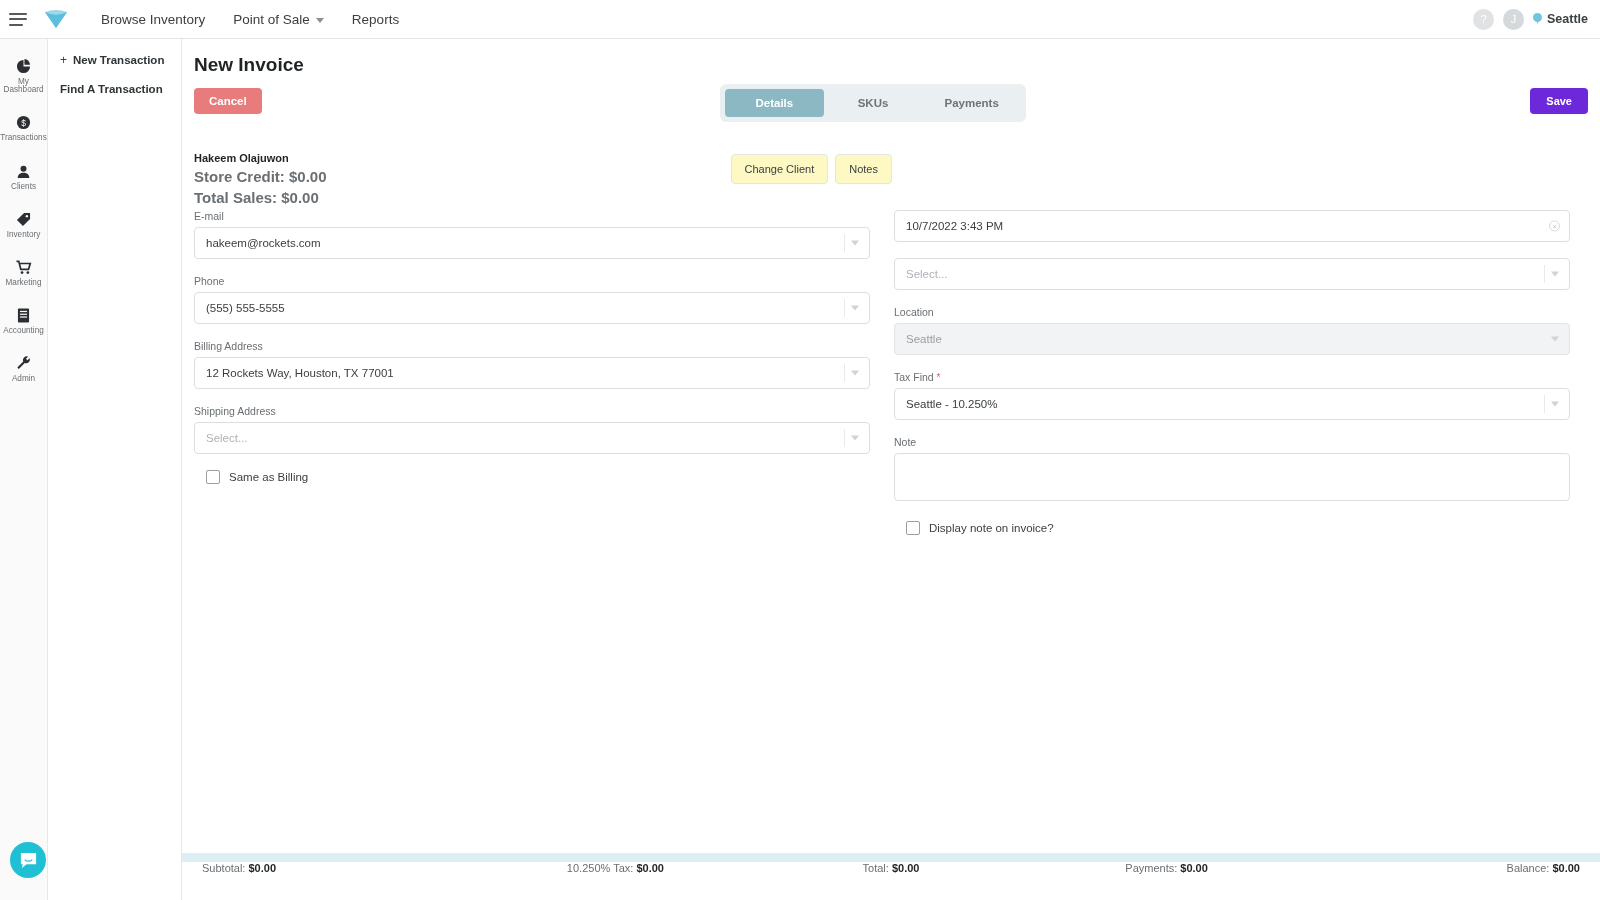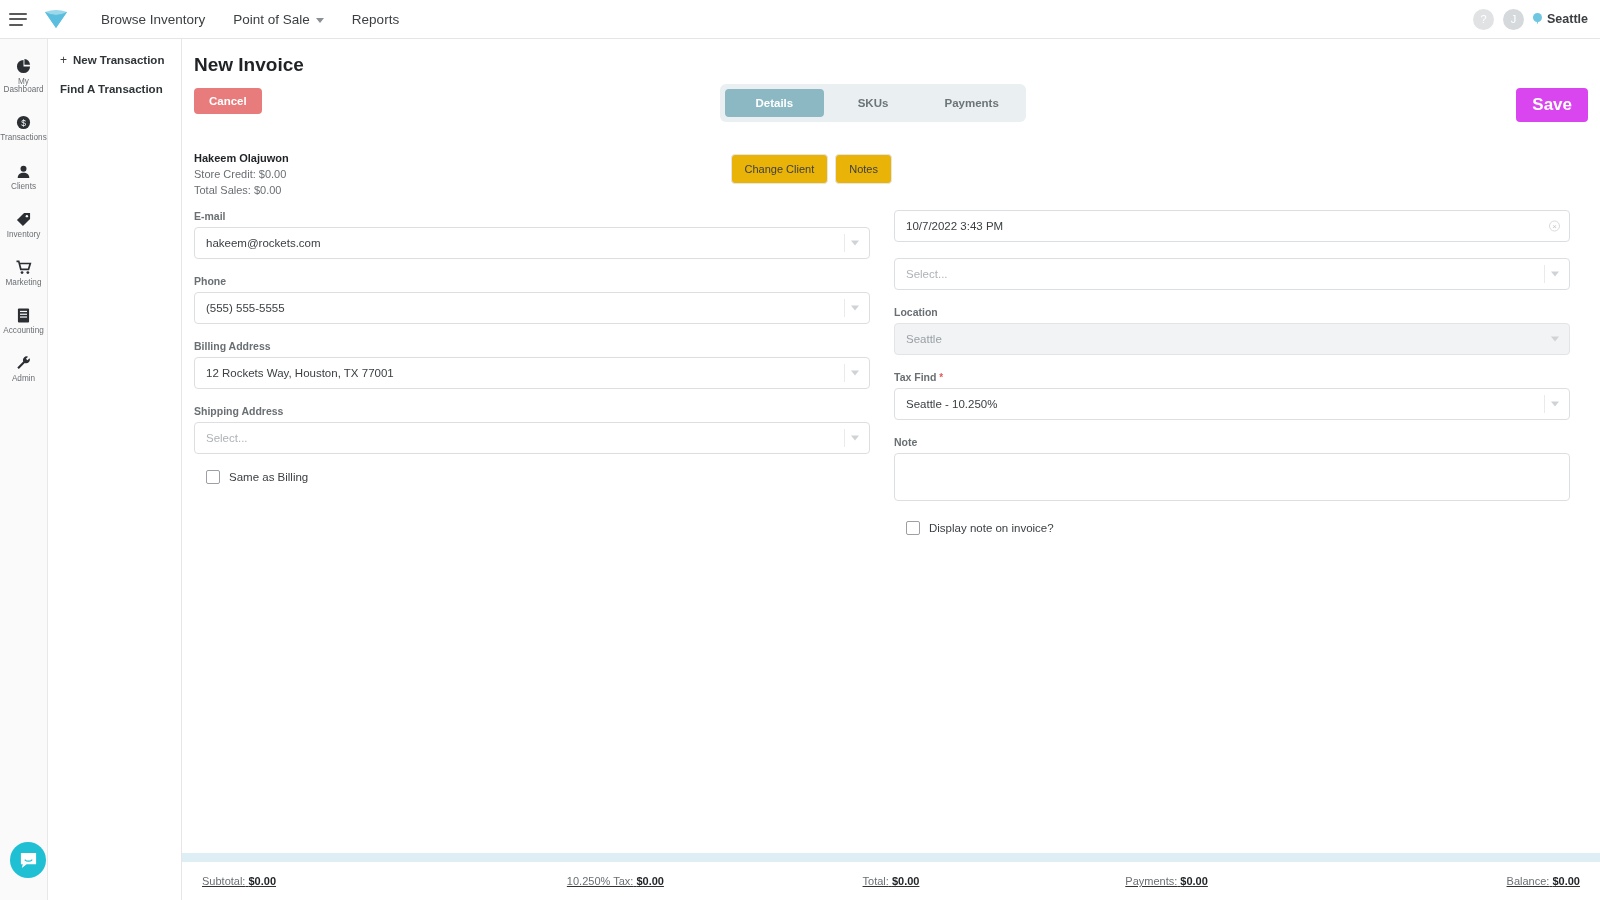--- a/index.html
+++ b/index.html
@@ -110,55 +110,55 @@
   }
   .btn-cancel {
     position: absolute; left: 12px; top: 4px;
     background: #e87b7b; color: #ffffff; border: none;
     font-size: 11.5px; font-weight: bold; border-radius: 4px;
     padding: 7px 15px; cursor: pointer;
     font-family: "Liberation Sans", sans-serif;
   }
   .btn-save {
     position: absolute; right: 12px; top: 4px;
-    background: #d946ef; color: #ffffff; border: none;
-    font-size: 17px; font-weight: bold; border-radius: 4px;
+    background: #6d28d9; color: #ffffff; border: none;
+    font-size: 11px; font-weight: bold; border-radius: 4px;
     padding: 7px 16px; cursor: pointer;
     font-family: "Liberation Sans", sans-serif;
   }
   .tabs {
     position: absolute; left: 538px; top: 0px;
     width: 306px; background: #eaf0f2; border-radius: 6px;
     padding: 5px; display: flex; gap: 0;
   }
   .tab {
     flex: 1; text-align: center; font-size: 11.5px; font-weight: bold;
     color: #6c7478; padding: 8px 0; border-radius: 4px; cursor: pointer;
   }
   .tab.active { background: #8cb8c4; color: #ffffff; }
 
   
   .client-block { position: relative; margin: 12px 0 0 12px; height: 54px; }
   .client-name { font-size: 11px; font-weight: bold; color: #1f2326; }
-  .client-sub { font-size: 11px; color: #6a6f73; margin-top: 4px; }
+  .client-sub { font-size: 15px; color: #6a6f73; margin-top: 4px; font-weight: bold; }
   .client-btns { position: absolute; right: 708px; top: 2px; display: flex; gap: 7px; }
   .ghost-btn {
-    background: #eab308; border: 1px solid #e3e5e6; border-radius: 4px;
+    background: #fef9c3; border: 1px solid #e3e5e6; border-radius: 4px;
     font-size: 11px; color: #3c4043; padding: 8px 13px; cursor: pointer;
     font-family: "Liberation Sans", sans-serif; white-space: nowrap;
   }
 
   
   .cols { display: flex; gap: 24px; padding: 0 12px; margin-top: 4px; }
   .col { width: 676px; }
   .col-right { padding-top: 0px; }
 
   .field { margin-bottom: 16px; }
   .field-label {
-    font-size: 10.5px; color: #6a6f73; margin-bottom: 5px; display: block; font-weight: bold;
+    font-size: 10.5px; color: #6a6f73; margin-bottom: 5px; display: block;
   }
   .req { color: #e05c5c; font-size: 10px; }
 
   .input-box {
     position: relative; background: #ffffff;
     border: 1px solid #dcdfe2; border-radius: 4px;
     height: 32px; display: flex; align-items: center;
     padding: 0 28px 0 11px;
     font-size: 11.5px; color: #3c4043;
   }
@@ -197,21 +197,21 @@
   }
   .check-label { font-size: 11.5px; color: #3c4043; }
 
   
   .footer-accent {
     position: absolute; left: 0; bottom: 38px; width: 1418px; height: 9px;
     background: #ddeef5;
   }
   .footer {
     position: absolute; left: 0; bottom: 0; width: 1418px; height: 38px;
-    background: #ffffff; display: flex; align-items: center; text-decoration: underline;
+    background: #ffffff; display: flex; align-items: flex-start;
   }
   .foot-cell { flex: 1; font-size: 11px; color: #6a6f73; }
   .foot-cell b { color: #1f2326; font-weight: bold; }
   .foot-cell.c1 { padding-left: 20px; }
   .foot-cell.c2 { text-align: center; }
   .foot-cell.c3 { text-align: center; }
   .foot-cell.c4 { text-align: center; }
   .foot-cell.c5 { text-align: right; padding-right: 20px; }
 
   

